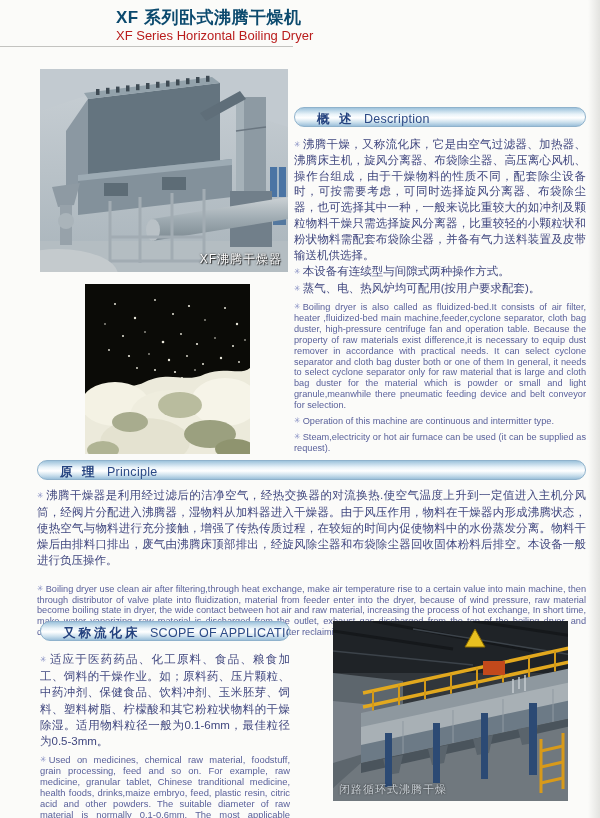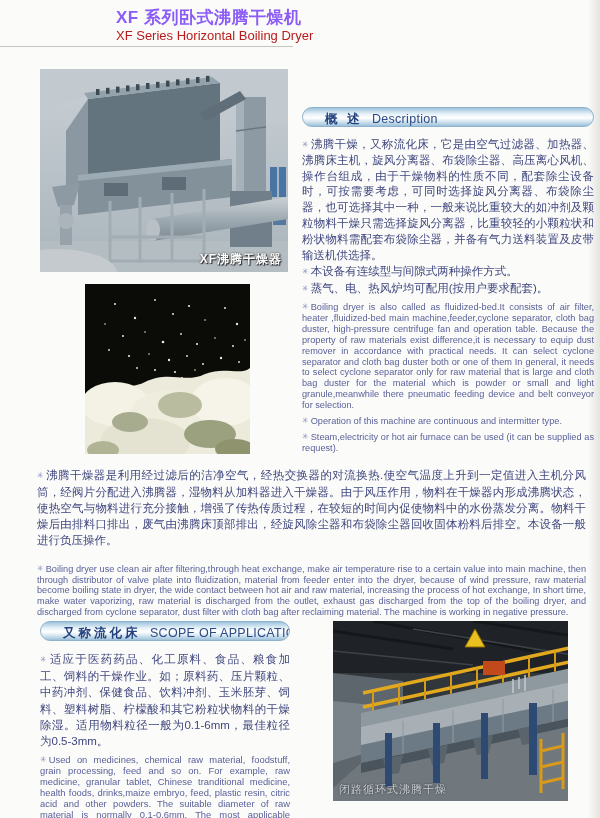--- a/index.html
+++ b/index.html
@@ -13,59 +13,59 @@
 
   
   .series-tag{
     position:absolute;left:2px;top:8px;width:102px;height:31px;
     background:linear-gradient(145deg,#ececec 0%,#cfcfcf 45%,#9c9c9c 100%);
     box-shadow:inset -1px -1px 0 #8a8a8a, inset 1px 1px 0 #f4f4f4;
     display:flex;align-items:center;justify-content:center;
     font-family:"Liberation Serif","DejaVu Serif",serif;
     font-weight:bold;font-size:20px;letter-spacing:2px;color:#1d1d1d;
   }
-  .title-zh{position:absolute;left:116px;top:6px;font-size:17px;font-weight:bold;color:#8b5cf6;letter-spacing:.5px;}
+  .title-zh{position:absolute;left:116px;top:6px;font-size:17px;font-weight:bold;color:#0c4a6e;letter-spacing:.5px;}
   .title-en{position:absolute;left:116px;top:28px;font-size:13px;color:#b91c1c;}
   .head-rule{position:absolute;left:0;top:46px;width:293px;height:1px;background:#c3c3c0;}
 
   
   .bar{
     height:20px;line-height:19px;border:1px solid #8fb2cc;border-radius:11px;
     background:linear-gradient(180deg,#9ec3dc 0%,#e9f3f9 35%,#ffffff 55%,#cfe2ee 78%,#9cc0da 100%);
     padding-left:22px;box-sizing:border-box;white-space:nowrap;overflow:hidden;
   }
   .bar .zh{font-size:12.5px;font-weight:bold;letter-spacing:3px;color:#23417e;}
   .bar .en{font-size:12.5px;color:#2c4a86;margin-left:5px;letter-spacing:.3px;}
 
   
   p{margin:0;}
   .zhp{font-size:11.5px;line-height:15.8px;color:#40477f;text-align:justify;}
   .enp{font-size:9.2px;line-height:10.9px;color:#5a619b;text-align:justify;}
   .blt{color:#8790c4;font-size:8px;margin-right:2px;vertical-align:1px;}
 
-  .desc-box{position:absolute;left:294px;top:107px;width:292px;margin-left:8px;}
+  .desc-box{position:absolute;left:294px;top:107px;width:292px;}
   .desc-text{margin-top:10px;}
   .desc-text .zhp{margin-bottom:1px;}
   .desc-text .enp{margin-top:5px;}
 
   .prin-box{position:absolute;left:37px;top:460px;width:549px;}
   .prin-box .zhp{margin-top:7px;line-height:16px;}
   .prin-box .enp{margin-top:16px;line-height:10.7px;}
 
   .scope-box{position:absolute;left:40px;top:621px;width:250px;}
   .scope-box .zhp{margin-top:10px;line-height:16.2px;}
   .scope-box .enp{margin-top:5px;font-size:9.4px;line-height:11px;}
 
   
   .photo{position:absolute;overflow:hidden;}
   .photo svg{display:block;}
   .ph1{left:40px;top:69px;width:248px;height:203px;}
   .ph2{left:85px;top:284px;width:165px;height:170px;}
   .ph3{left:333px;top:621px;width:235px;height:180px;}
-  .cap1{position:absolute;right:6px;bottom:4px;color:#ffffff;font-size:12px;font-weight:bold;
+  .cap1{position:absolute;right:6px;bottom:4px;color:#ffffff;font-size:12px;font-weight:normal;
         letter-spacing:1px;text-shadow:0 0 2px #333,1px 1px 1px #222;}
   .cap3{position:absolute;left:6px;bottom:4px;color:#ccd3d9;font-size:11px;letter-spacing:1px;
         text-shadow:0 0 2px #222;}
 </style>
 </head>
 <body>
 
 <div class="page">
   <div class="edge-right"></div>
 
@@ -201,20 +201,24 @@
       <p class="zhp"><span class="blt">✳</span><span>沸腾干燥，又称流化床，它是由空气过滤器、加热器、沸腾床主机，旋风分离器、布袋除尘器、高压离心风机、操作台组成，由于干燥物料的性质不同，配套除尘设备时，可按需要考虑，可同时选择旋风分离器、布袋除尘器，也可选择其中一种，一般来说比重较大的如冲剂及颗粒物料干燥只需选择旋风分离器，比重较轻的小颗粒状和粉状物料需配套布袋除尘器，并备有气力送料装置及皮带输送机供选择。</span></p>
       <p class="zhp"><span class="blt">✳</span><span>本设备有连续型与间隙式两种操作方式。</span></p>
       <p class="zhp"><span class="blt">✳</span><span>蒸气、电、热风炉均可配用(按用户要求配套)。</span></p>
       <p class="enp"><span class="blt">✳</span><span>Boiling dryer is also called as fluidized-bed.It consists of air filter, heater ,fluidized-bed main machine,feeder,cyclone separator, cloth bag duster, high-pressure centrifuge fan and operation table. Because the property of raw materials exist difference,it is necessary to equip dust remover in accordance with practical needs. It can select cyclone separator and cloth bag duster both or one of them In general, it needs to select cyclone separator only for raw material that is large and cloth bag duster for the material which is powder or small and light granule,meanwhile there pneumatic feeding device and belt conveyor for selection.</span></p>
       <p class="enp"><span class="blt">✳</span><span>Operation of this machine are continuous and intermitter type.</span></p>
       <p class="enp"><span class="blt">✳</span><span>Steam,electricity or hot air furnace can be used (it can be supplied as request).</span></p>
     </div>
   </div>
 
   <div class="prin-box">
+    <div class="bar">
+      <span class="zh">原 理</span>
+      <span class="en">Principle</span>
+    </div>
     <p class="zhp"><span class="blt">✳</span><span>沸腾干燥器是利用经过滤后的洁净空气，经热交换器的对流换热.使空气温度上升到一定值进入主机分风筒，经阀片分配进入沸腾器，湿物料从加料器进入干燥器。由于风压作用，物料在干燥器内形成沸腾状态，使热空气与物料进行充分接触，增强了传热传质过程，在较短的时间内促使物料中的水份蒸发分离。物料干燥后由排料口排出，废气由沸腾床顶部排出，经旋风除尘器和布袋除尘器回收固体粉料后排空。本设备一般进行负压操作。</span></p>
     <p class="enp"><span class="blt">✳</span><span>Boiling dryer use clean air after filtering,through heat exchange, make air temperature rise to a certain value into main machine, then through distributor of valve plate into fluidization, material from feeder enter into the dryer, because of wind pressure, raw material become boiling state in dryer, the wide contact between hot air and raw material, increasing the process of hot exchange, In short time, make water vaporizing, raw material is discharged from the outlet, exhaust gas discharged from the top of the boiling dryer, and discharged from cyclone separator, dust filter with cloth bag after reclaiming material. The machine is working in negative pressure.</span></p>
   </div>
 
   <div class="scope-box">
     <div class="bar">
       <span class="zh">又称流化床</span>
       <span class="en">SCOPE OF APPLICATION</span>
     </div>
     <p class="zhp"><span class="blt">✳</span><span>适应于医药药品、化工原料、食品、粮食加工、饲料的干燥作业。如；原料药、压片颗粒、中药冲剂、保健食品、饮料冲剂、玉米胚芽、饲料、塑料树脂、柠檬酸和其它粉粒状物料的干燥除湿。适用物料粒径一般为0.1-6mm，最佳粒径为0.5-3mm。</span></p>

